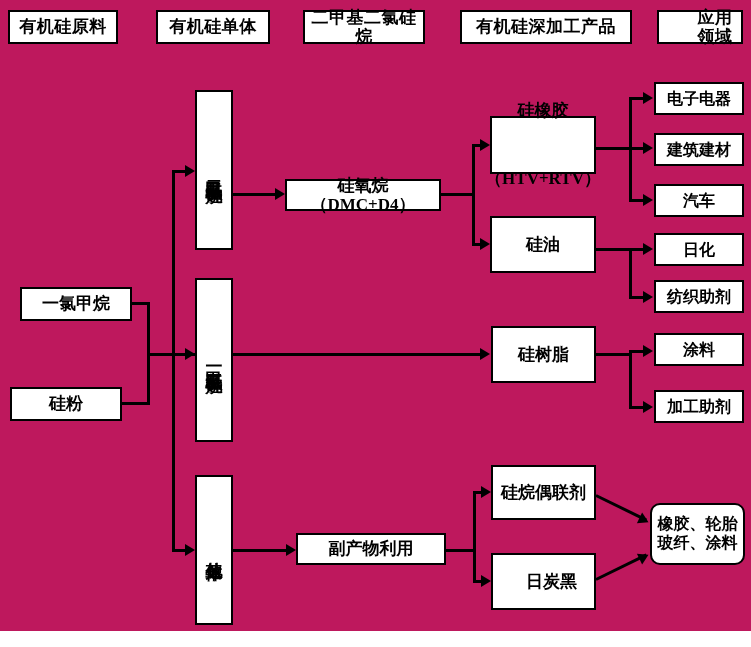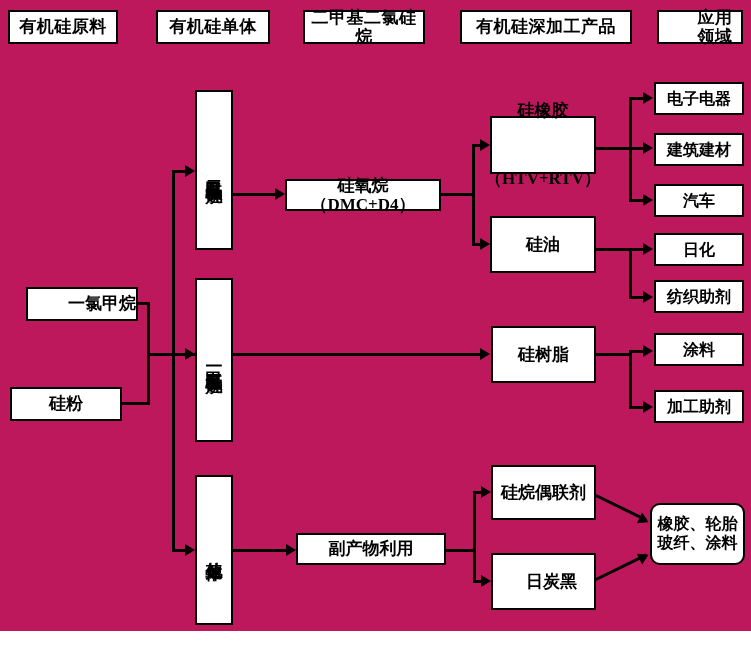--- a/index.html
+++ b/index.html
@@ -93,21 +93,21 @@
   <div class="box hdr" style="left:303px; top:10px; width:122px; height:34px;">
     <span>二甲基二氯硅烷</span>
   </div>
   <div class="box hdr" style="left:460px; top:10px; width:172px; height:34px;">
     <span>有机硅深加工产品</span>
   </div>
   <div class="box hdr" style="left:657px; top:10px; width:86px; height:34px;padding-left:30px;">
     <span>应用领域</span>
   </div>
 
-  <div class="box node" style="left:26px; top:287px; width:112px; height:34px;justify-content:flex-end;">
+  <div class="box node" style="left:20px; top:287px; width:112px; height:34px;">
     <span>一氯甲烷</span>
   </div>
   <div class="box node" style="left:10px; top:387px; width:112px; height:34px;">
     <span>硅粉</span>
   </div>
 
   <div class="box node vert" style="left:195px; top:90px; width:38px; height:160px;">
     <span>二甲基二氯硅烷</span>
   </div>
   <div class="box node vert" style="left:195px; top:278px; width:38px; height:164px;">

